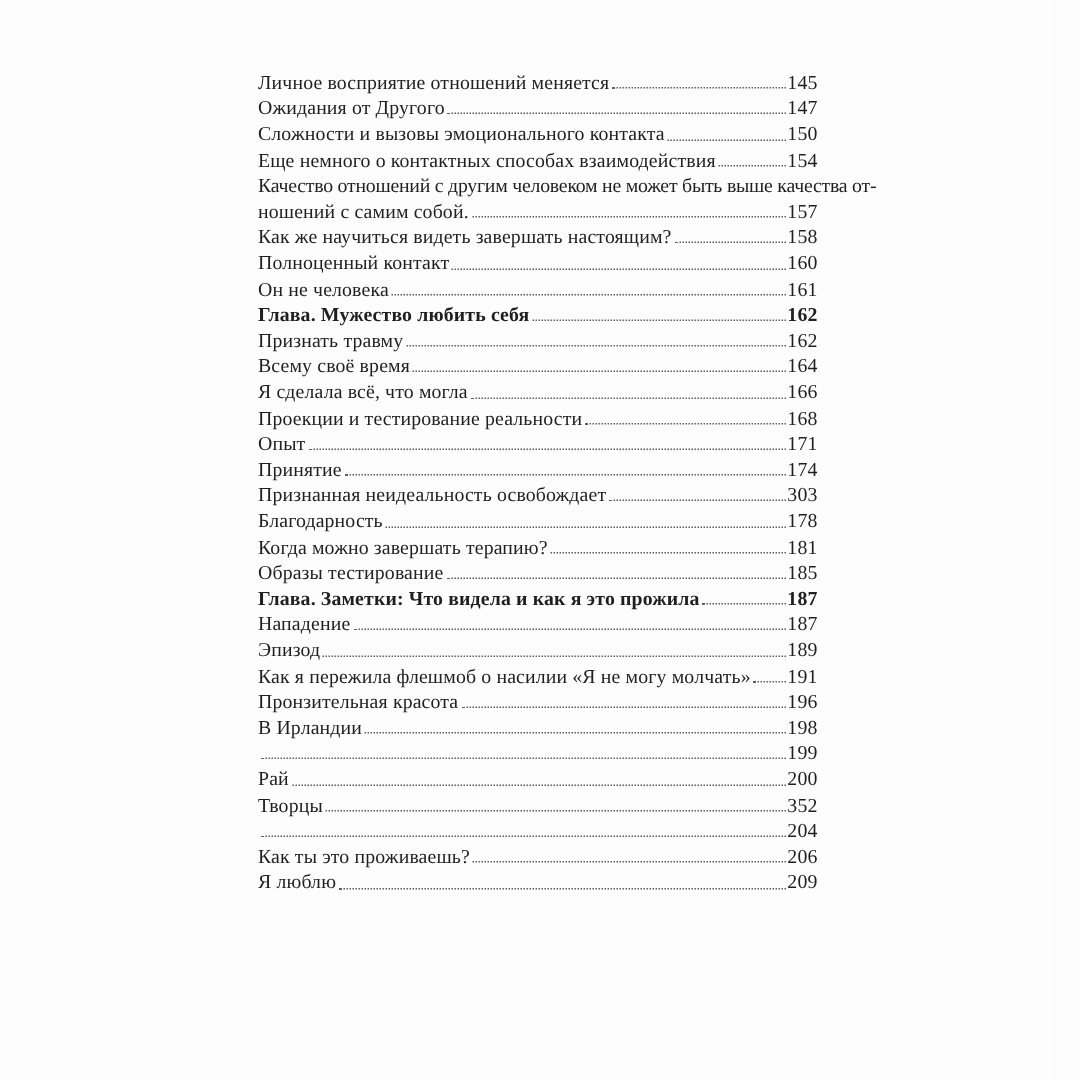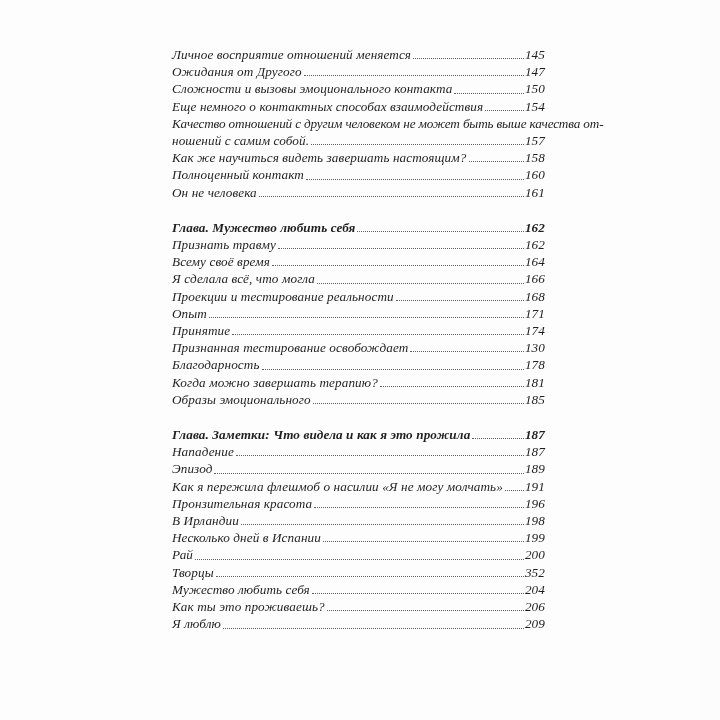--- a/index.html
+++ b/index.html
@@ -8,21 +8,20 @@
     background: #fcfcfc;
     overflow: hidden;
     font-family: "Liberation Serif", "DejaVu Serif", serif;
   }
   .page {
     box-sizing: border-box;
     width: 700px; height: 720px;
     padding: 46px 155px 0 172px;
     background: var(--bg, #fdfdfd);
     color: var(--fg, #1f1f1f);
-    font-style: italic;
   }
   .toc { width: 100%; }
   .row {
     display: flex;
     align-items: baseline;
     font-size: 13.2px;
     line-height: 17.2px;
     letter-spacing: 0.1px;
   }
   .row-wrap {
@@ -37,21 +36,21 @@
   .label { white-space: nowrap; }
   .leader {
     flex: 1 1 auto;
     min-width: 8px;
     border-bottom: 1.3px dotted var(--leader, #5f5f5f);
     align-self: flex-end;
     margin: 0 1px 4px 2px;
   }
   .pagenum { white-space: nowrap; text-align: center; }
   .chapter { font-weight: bold; }
-  .gap { margin-top: 18px; }
+  .gap { }
 </style>
 </head>
 <body>
 
 <div class="page">
   <div class="toc" id="toc">
       <div class="row">
     <span class="label">Личное восприятие отношений меняется</span>
     <span class="leader"></span>
     <span class="pagenum">145</span>
@@ -123,36 +122,36 @@
     <span class="label">Опыт</span>
     <span class="leader"></span>
     <span class="pagenum">171</span>
   </div>
       <div class="row">
     <span class="label">Принятие</span>
     <span class="leader"></span>
     <span class="pagenum">174</span>
   </div>
       <div class="row">
-    <span class="label">Признанная тестирование освобождает</span>
-    <span class="leader"></span>
-    <span class="pagenum">130</span>
+    <span class="label">Признанная неидеальность освобождает</span>
+    <span class="leader"></span>
+    <span class="pagenum">303</span>
   </div>
       <div class="row">
     <span class="label">Благодарность</span>
     <span class="leader"></span>
     <span class="pagenum">178</span>
   </div>
       <div class="row">
     <span class="label">Когда можно завершать терапию?</span>
     <span class="leader"></span>
     <span class="pagenum">181</span>
   </div>
       <div class="row">
-    <span class="label">Образы эмоционального</span>
+    <span class="label">Образы тестирование</span>
     <span class="leader"></span>
     <span class="pagenum">185</span>
   </div>
       <div class="row chapter gap">
     <span class="label">Глава. Заметки: Что видела и как я это прожила</span>
     <span class="leader"></span>
     <span class="pagenum">187</span>
   </div>
       <div class="row">
     <span class="label">Нападение</span>
@@ -173,36 +172,34 @@
     <span class="label">Пронзительная красота</span>
     <span class="leader"></span>
     <span class="pagenum">196</span>
   </div>
       <div class="row">
     <span class="label">В Ирландии</span>
     <span class="leader"></span>
     <span class="pagenum">198</span>
   </div>
       <div class="row">
-    <span class="label">Несколько дней в Испании</span>
     <span class="leader"></span>
     <span class="pagenum">199</span>
   </div>
       <div class="row">
     <span class="label">Рай</span>
     <span class="leader"></span>
     <span class="pagenum">200</span>
   </div>
       <div class="row">
     <span class="label">Творцы</span>
     <span class="leader"></span>
     <span class="pagenum">352</span>
   </div>
       <div class="row">
-    <span class="label">Мужество любить себя</span>
     <span class="leader"></span>
     <span class="pagenum">204</span>
   </div>
       <div class="row">
     <span class="label">Как ты это проживаешь?</span>
     <span class="leader"></span>
     <span class="pagenum">206</span>
   </div>
       <div class="row">
     <span class="label">Я люблю</span>

